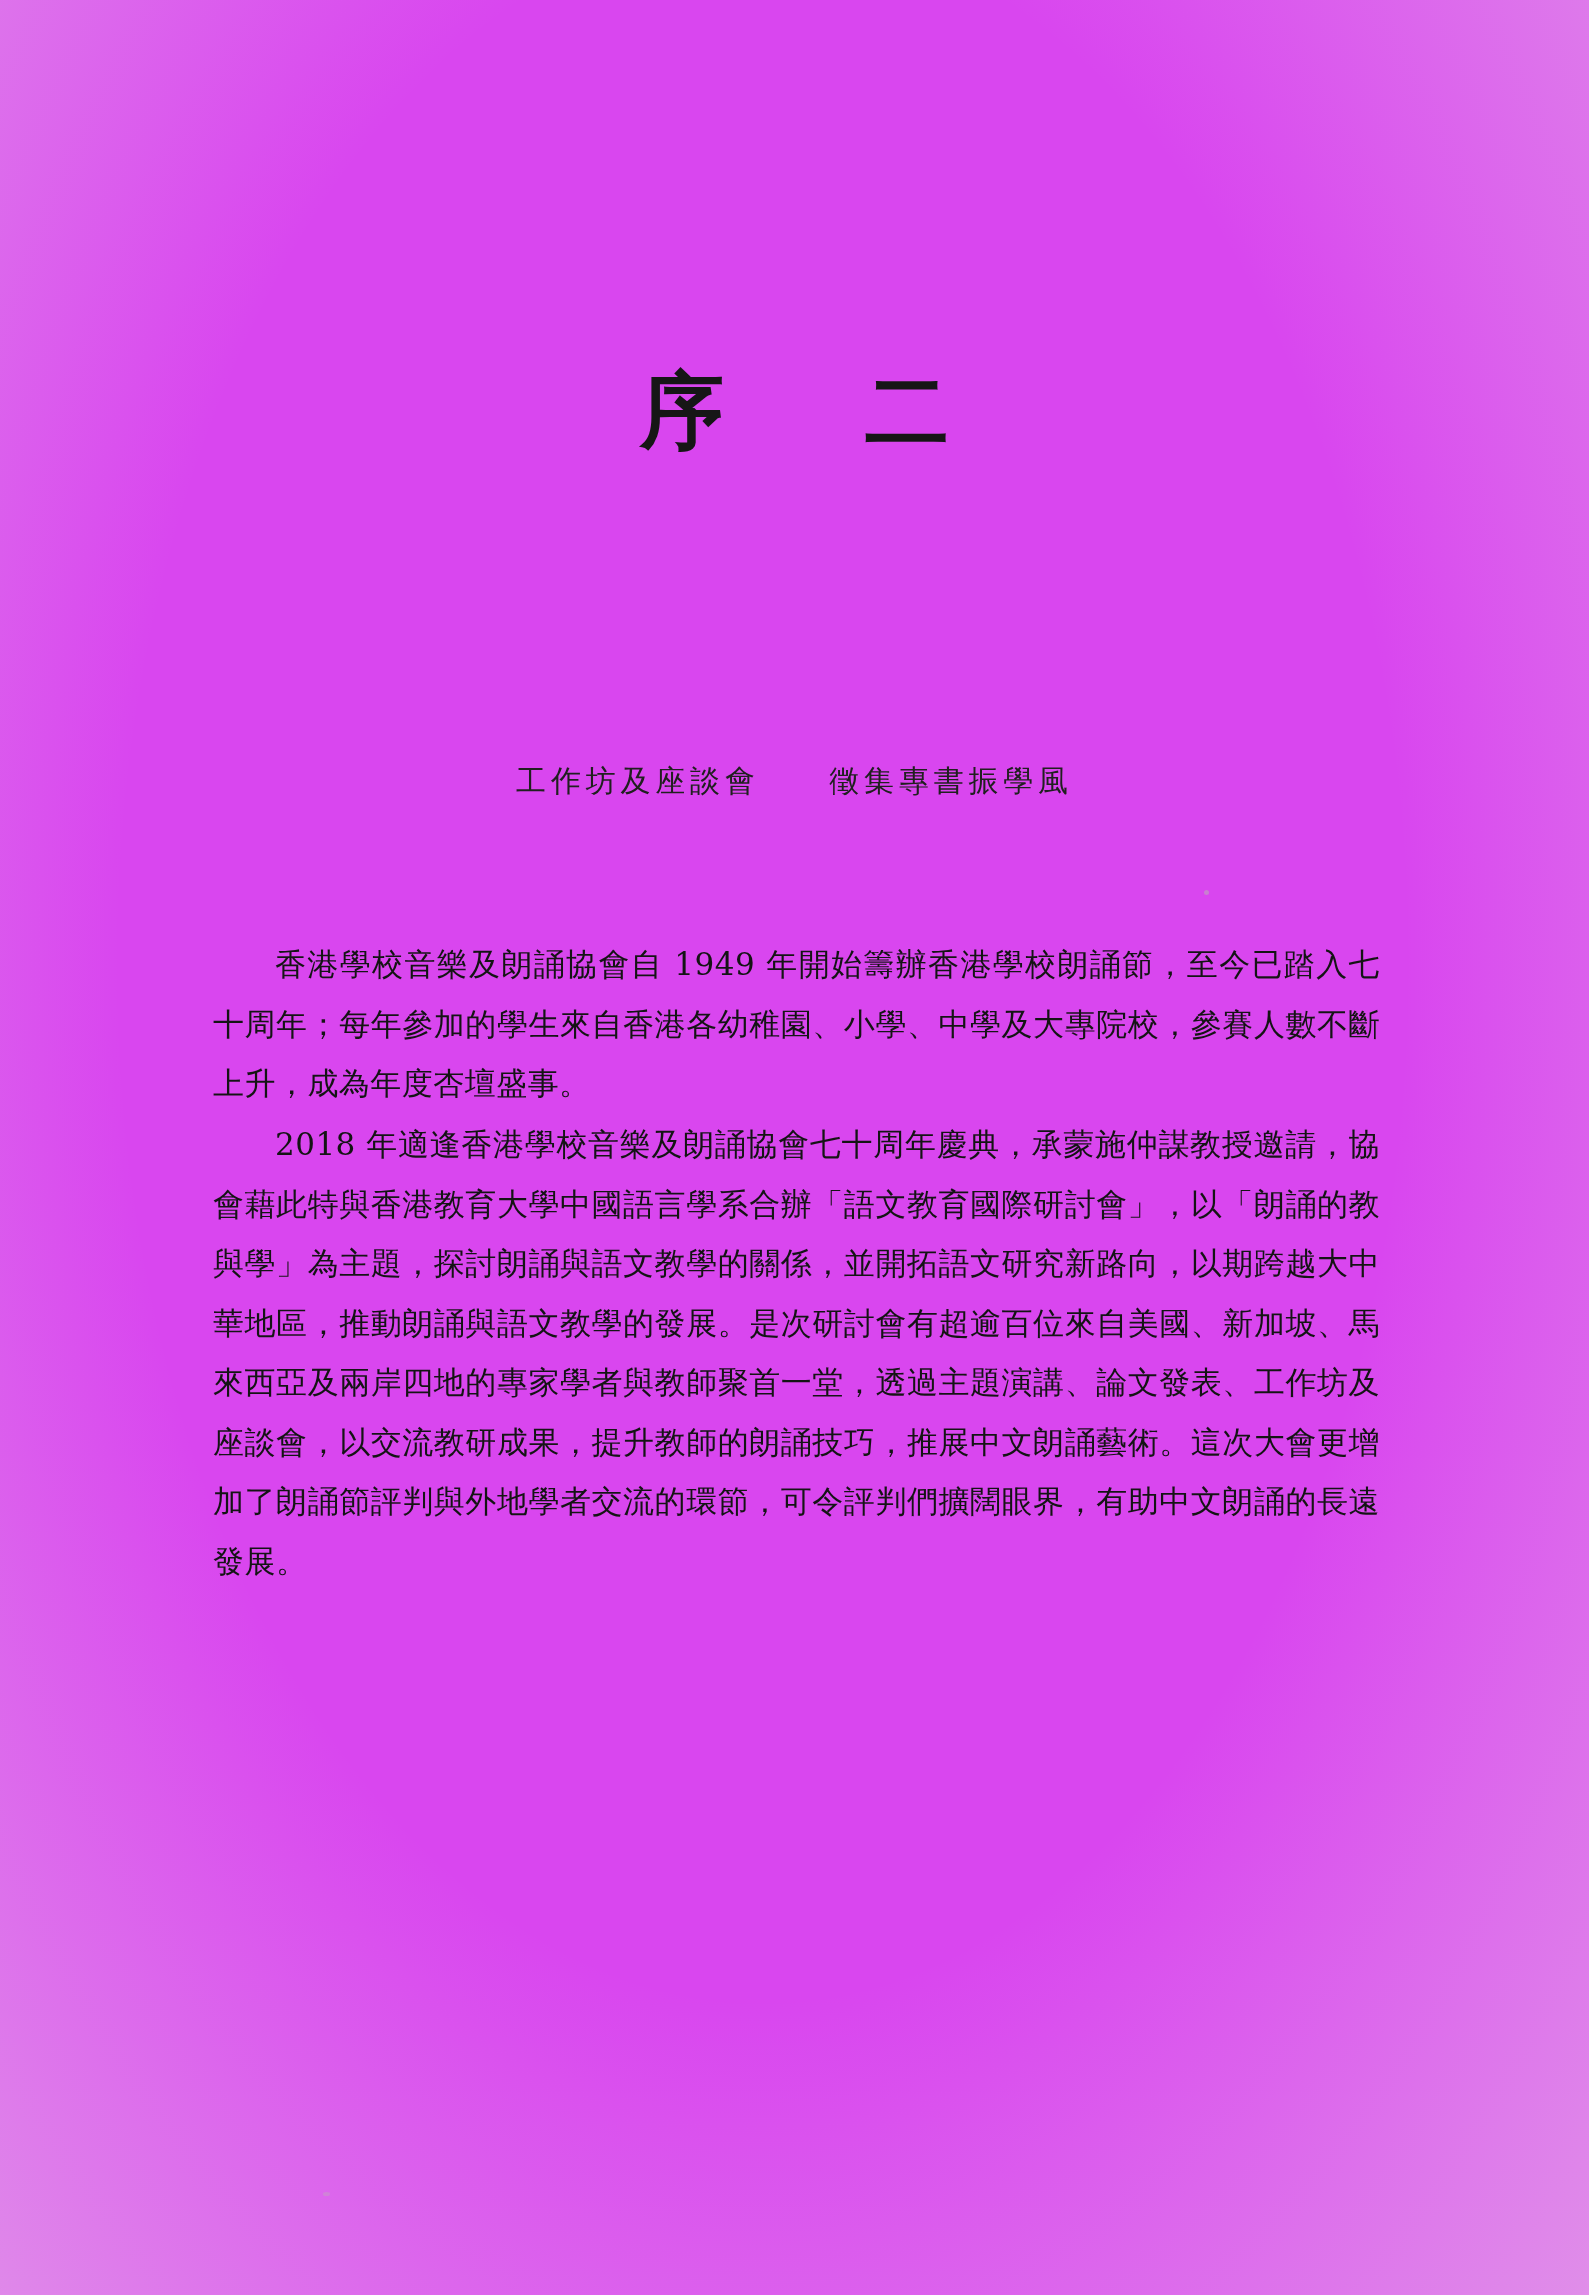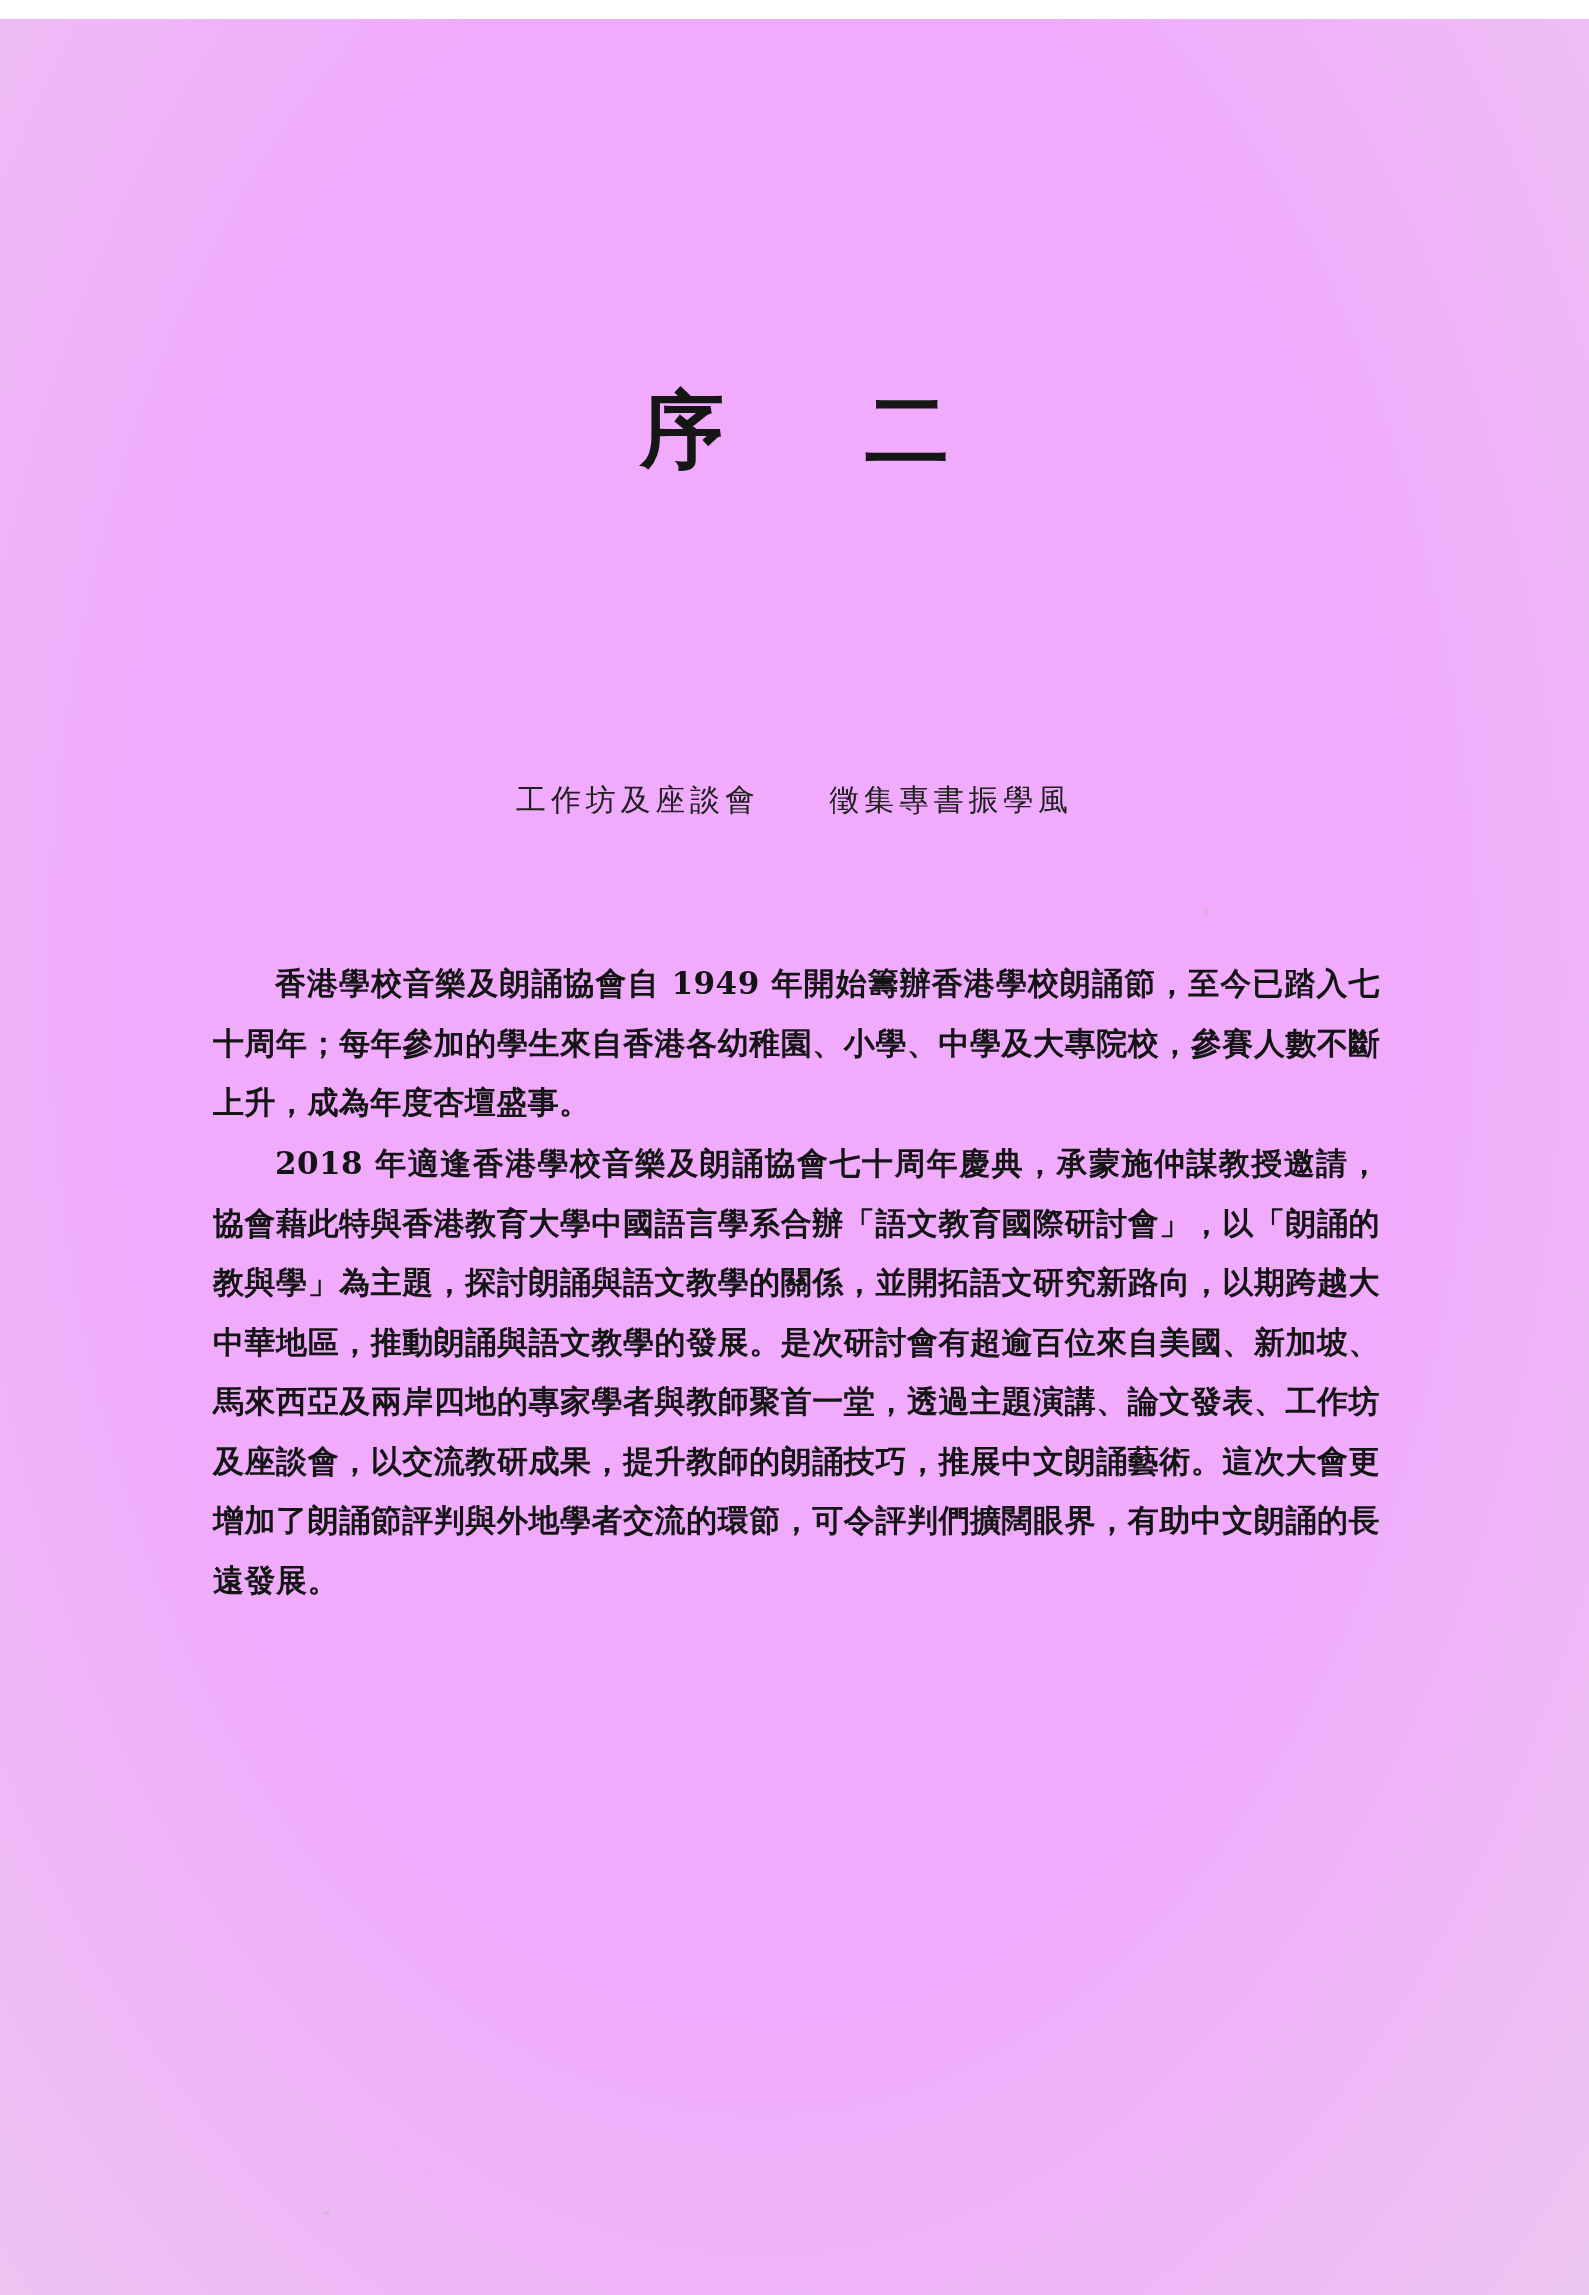--- a/index.html
+++ b/index.html
@@ -11,22 +11,21 @@
     width: 1589px;
     height: 2295px;
     font-family: "DejaVu Serif", "Liberation Serif", serif;
     color: #1a1a1a;
     position: relative;
     overflow: hidden;
   }
   .page {
     position: absolute;
     inset: 0;
-    background: #f0abfc;
-    margin-top: 19px;
+    background: #d946ef;
   }
   
   .paper-tint {
     position: absolute;
     inset: 0;
     background:
       radial-gradient(ellipse at 48% 42%, rgba(255,255,255,0) 55%, rgba(232,230,226,0.45) 100%);
     pointer-events: none;
   }
   .title {
@@ -65,21 +64,20 @@
     font-size: 31px;
     line-height: 1.92;
     text-align: justify;
     text-justify: inter-character;
     color: #141414;
     letter-spacing: 0.015em;
   }
   .para {
     margin: 0 0 1.5px 0;
     text-indent: 2em;
-    font-weight: bold;
   }
   .speck {
     position: absolute;
     background: #b9b7b2;
     border-radius: 50%;
     opacity: 0.5;
   }
 </style>
 </head>
 <body>

